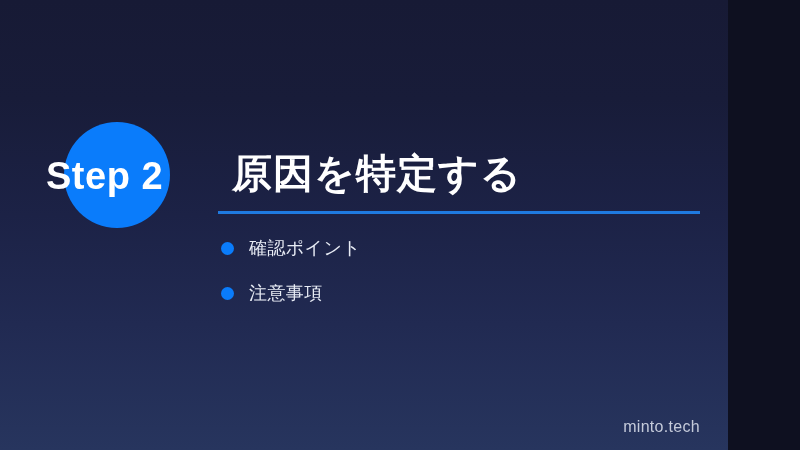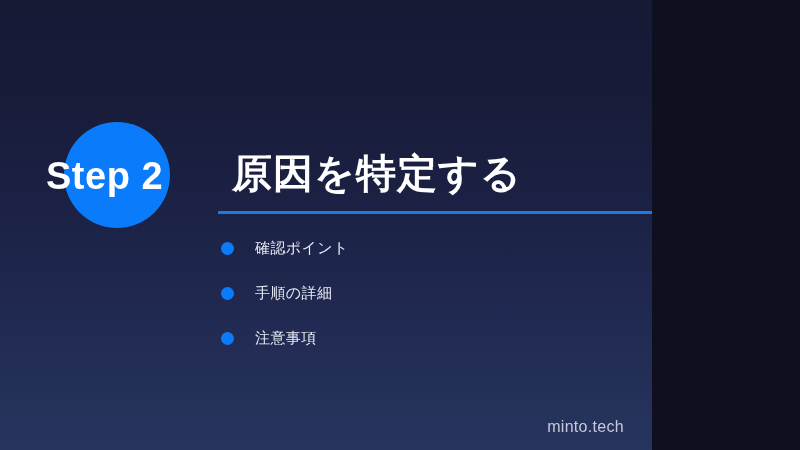--- a/index.html
+++ b/index.html
@@ -7,21 +7,21 @@
     margin: 0;
     padding: 0;
     background: #0e1020;
   }
   body {
     font-family: "Liberation Sans", "DejaVu Sans", sans-serif;
   }
 
   .slide {
     position: relative;
-    width: 652px;
+    width: 728px;
     height: 450px;
     overflow: hidden;
     background: linear-gradient(180deg,
                 #171a35 0%,
                 #181c39 22%,
                 #1c2246 48%,
                 #212a52 72%,
                 #27355e 100%);
   }
 
@@ -91,22 +91,22 @@
 
   .bullet-dot {
     flex: 0 0 auto;
     width: 13px;
     height: 13px;
     border-radius: 50%;
     background: #0a7cfb;
   }
 
   .bullet-text {
-    margin-left: 21px;
-    font-size: 15px;
+    margin-left: 15px;
+    font-size: 18px;
     color: #e8ecf5;
     letter-spacing: 0.4px;
     white-space: nowrap;
   }
 
   
   .watermark {
     position: absolute;
     right: 28px;
     bottom: 14px;
@@ -129,23 +129,19 @@
 
   <div class="title-rule"></div>
 
   <ul class="bullets">
     <li class="bullet-item">
       <span class="bullet-dot"></span>
       <span class="bullet-text">確認ポイント</span>
     </li>
     <li class="bullet-item">
       <span class="bullet-dot"></span>
-      <span class="bullet-text">手順の詳細</span>
-    </li>
-    <li class="bullet-item">
-      <span class="bullet-dot"></span>
       <span class="bullet-text">注意事項</span>
     </li>
   </ul>
 
   <div class="watermark">minto.tech</div>
 
 </div>
 
 </body></html>

